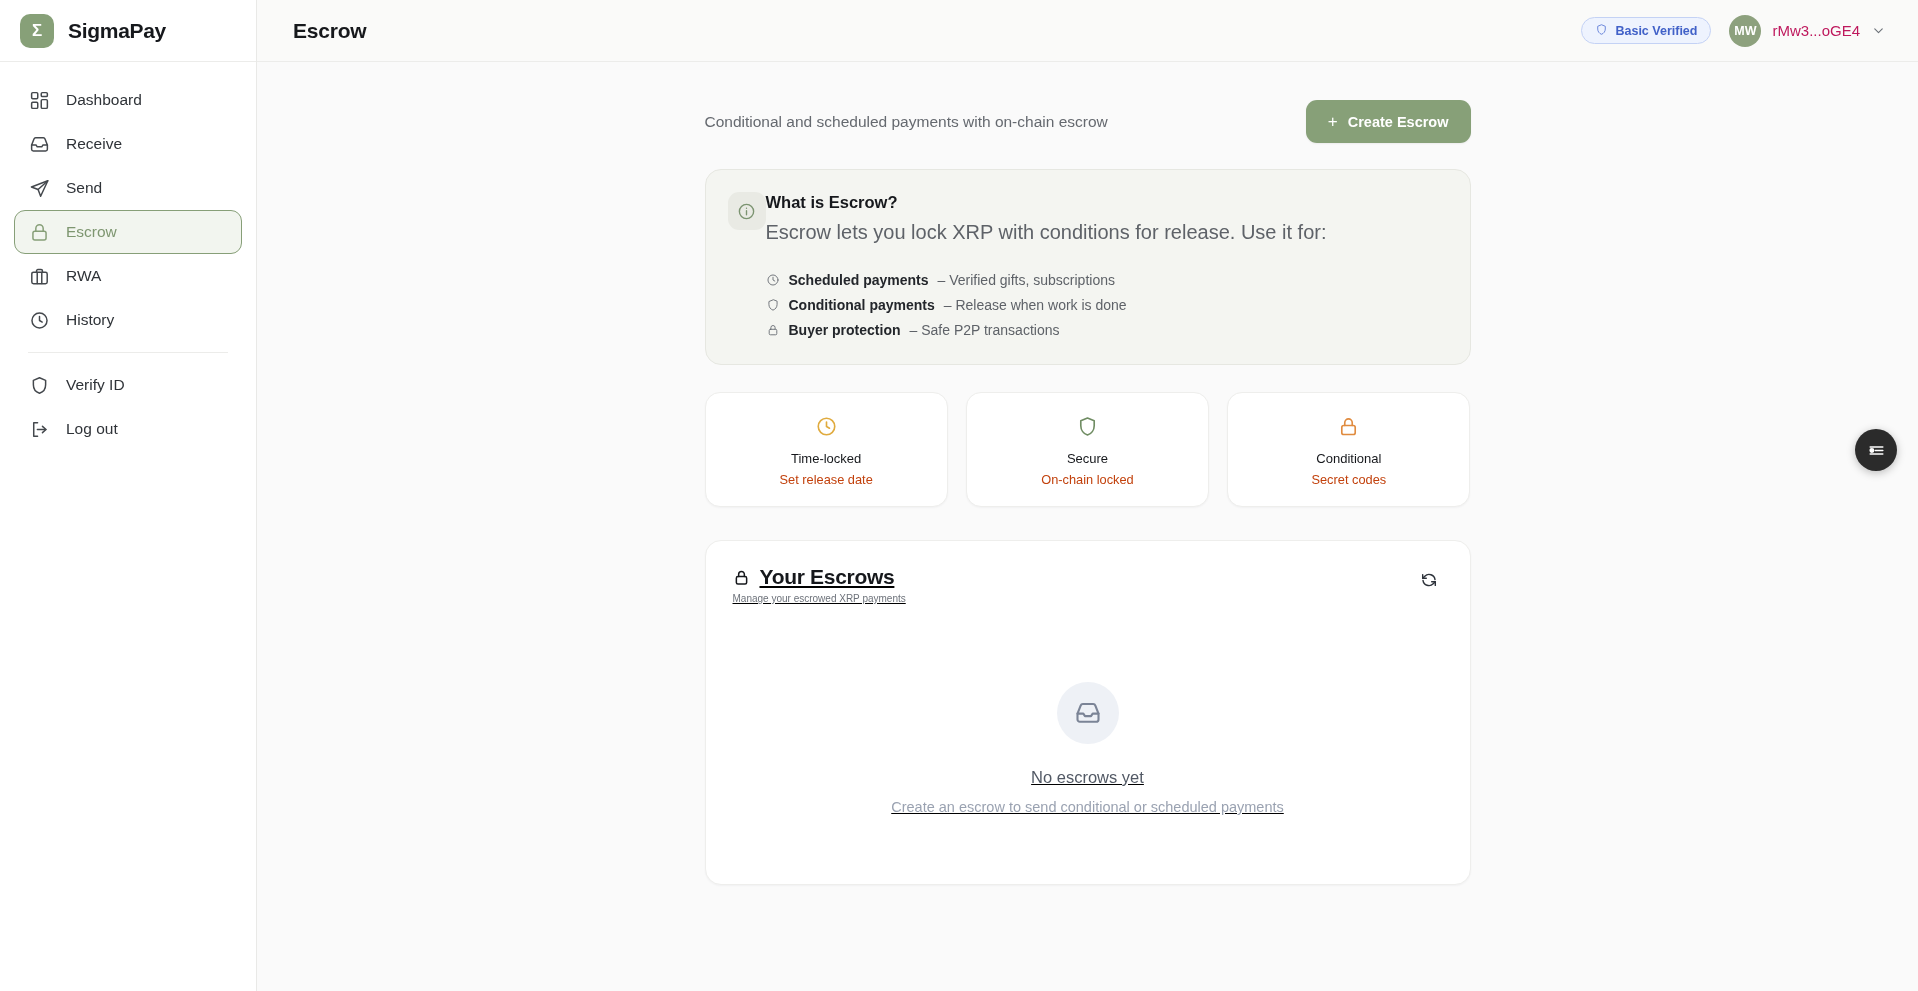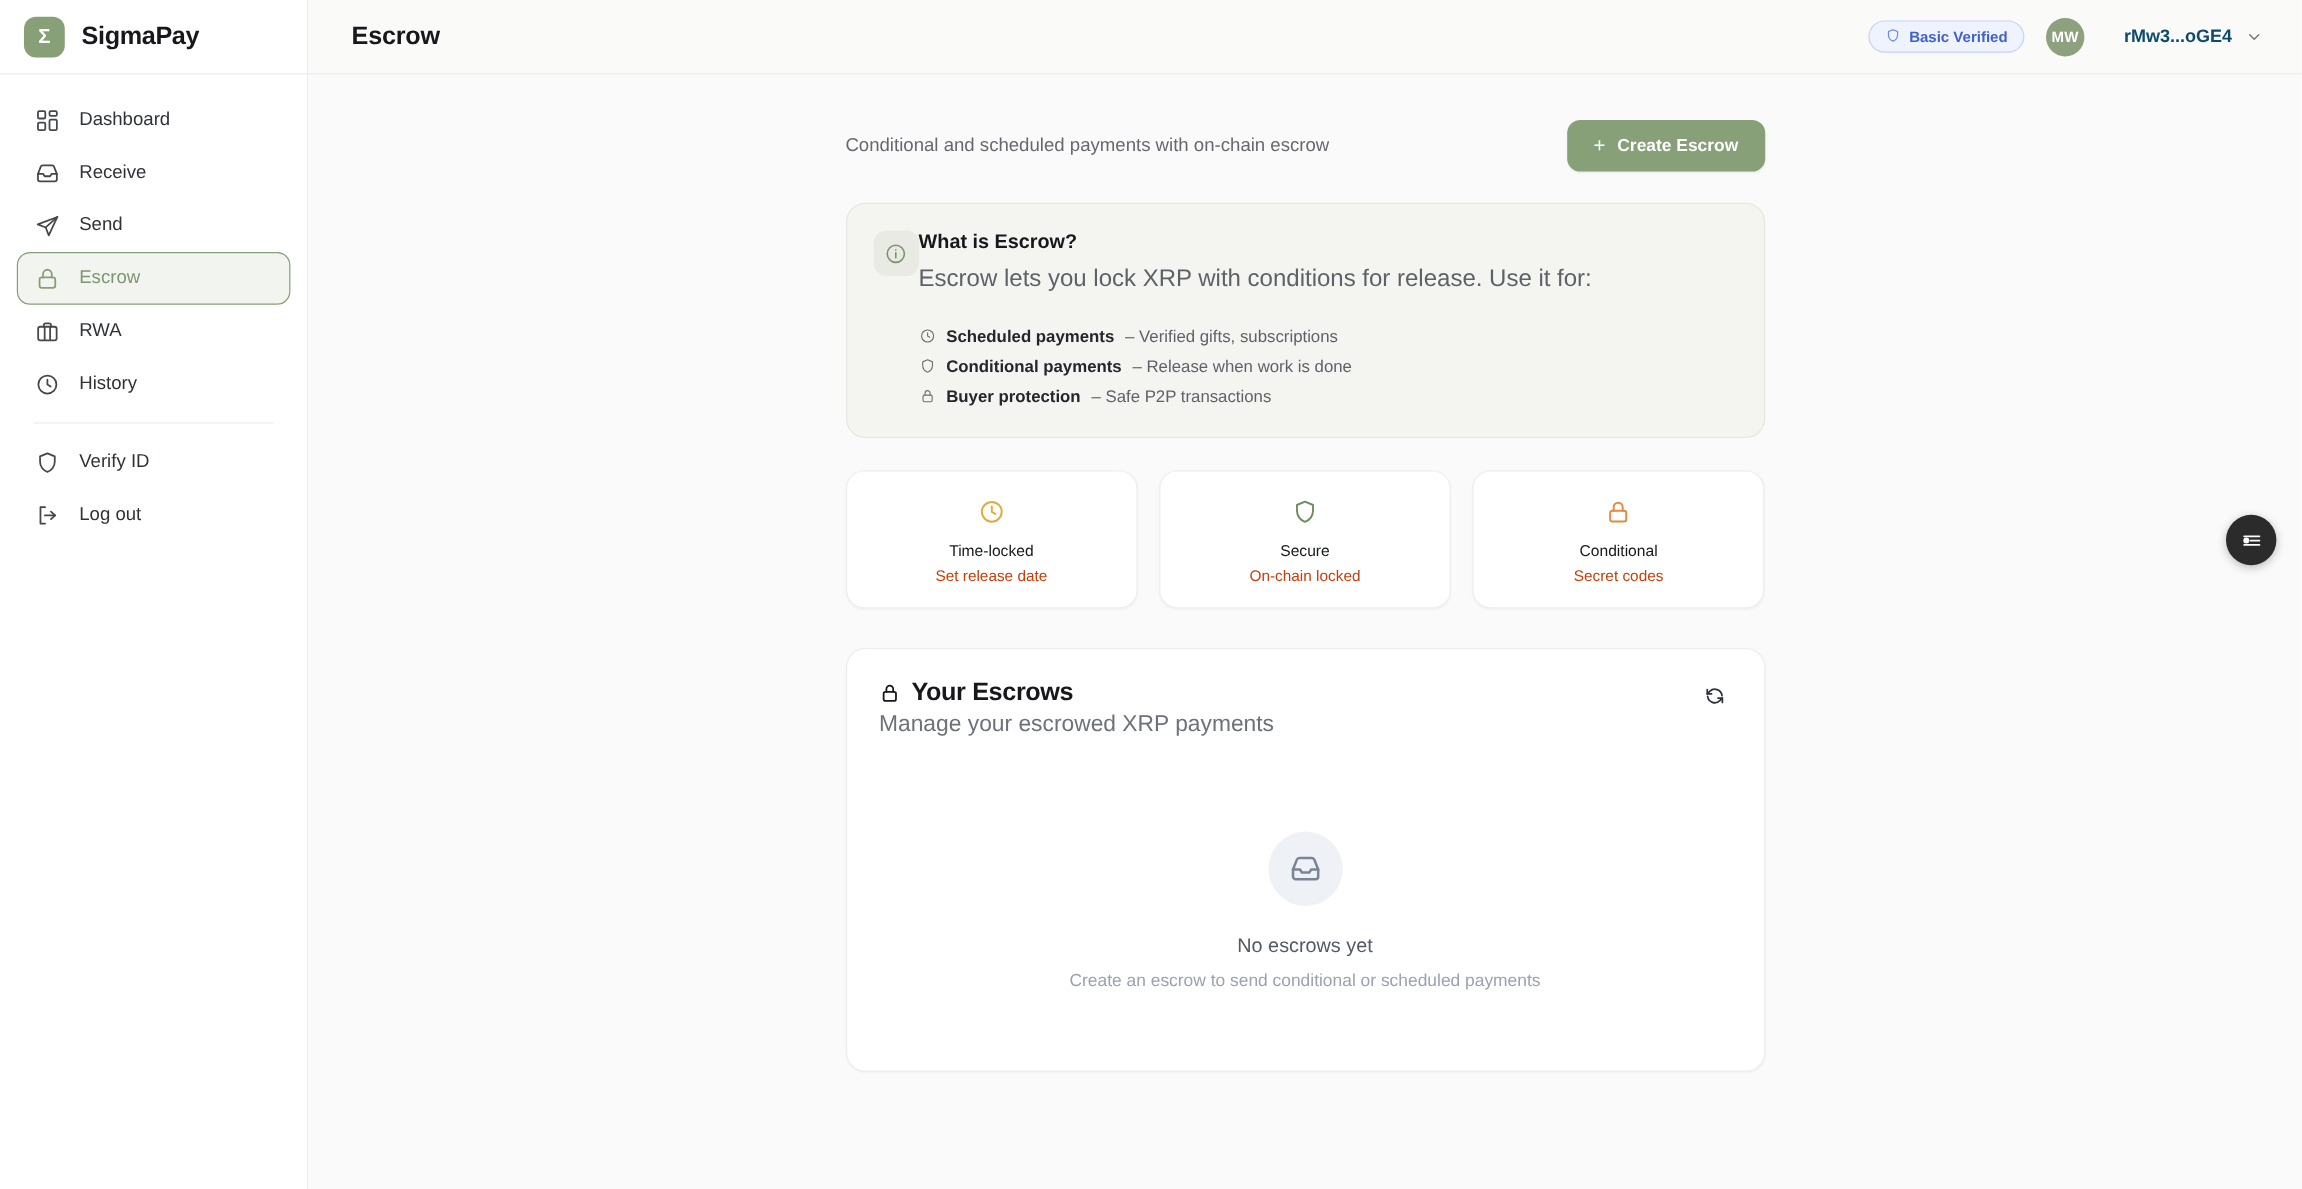--- a/index.html
+++ b/index.html
@@ -79,21 +79,21 @@
     font-size: 12.5px; font-weight: 600; cursor: pointer;
   }
   .verified-badge svg { width: 13px; height: 13px; stroke: #6a86da; fill: none; stroke-width: 1.8; stroke-linejoin: round; }
   .user-chip { display: flex; align-items: center; gap: 11px; cursor: pointer; }
   .avatar {
     width: 32px; height: 32px; border-radius: 50%;
     background: #8da17e; color: #fff;
     display: flex; align-items: center; justify-content: center;
     font-size: 12.5px; font-weight: 700; letter-spacing: 0.2px;
   }
-  .user-addr { font-size: 15px; color: #0c4a6e; font-weight: 700; margin-left: 22px; }
+  .user-addr { font-size: 15px; color: #be185d; font-weight: 400; }
   .chev { width: 15px; height: 15px; stroke: #6b7078; fill: none; stroke-width: 1.8; stroke-linecap: round; stroke-linejoin: round; }
 
   .content {
     flex: 1; overflow-y: auto;
     padding: 38px 0 60px 0;
   }
   .wrap { width: 766px; margin: 0 auto; }
 
   .subhead {
     display: flex; align-items: center; justify-content: space-between;
@@ -148,26 +148,27 @@
   .feat-title { font-size: 13px; font-weight: 400; color: #16181c; margin-bottom: 6px; }
   .feat-sub { font-size: 12.8px; color: #c2410c; }
 
   
   .panel {
     background: #ffffff;
     border: 1px solid #eeeeec; border-radius: 16px;
     padding: 24px 26px 30px 26px;
     min-height: 345px;
     box-shadow: 0 1px 2px rgba(16,24,40,.04);
+    text-decoration: underline;
   }
   .panel-head { display: flex; align-items: flex-start; justify-content: space-between; }
   .panel-title { display: flex; align-items: center; gap: 9px; }
   .panel-title svg { width: 19px; height: 19px; stroke: #16181c; fill: none; stroke-width: 1.9; stroke-linecap: round; stroke-linejoin: round; }
   .panel-title-text { font-size: 21px; font-weight: 700; color: #16181c; letter-spacing: -0.3px; }
-  .panel-sub { font-size: 19px; color: #6d727a; margin-top: 4px; margin-left: 1px; }
+  .panel-sub { font-size: 10px; color: #6d727a; margin-top: 4px; margin-left: 1px; }
   .refresh-btn {
     width: 30px; height: 30px; border: none; background: transparent;
     cursor: pointer; display: flex; align-items: center; justify-content: center;
     border-radius: 8px;
   }
   .refresh-btn svg { width: 18px; height: 18px; stroke: #2d323a; fill: none; stroke-width: 1.9; stroke-linecap: round; stroke-linejoin: round; }
 
   .empty { padding: 78px 0 36px 0; text-align: center; }
   .empty-ico {
     width: 62px; height: 62px; margin: 0 auto 24px auto;

